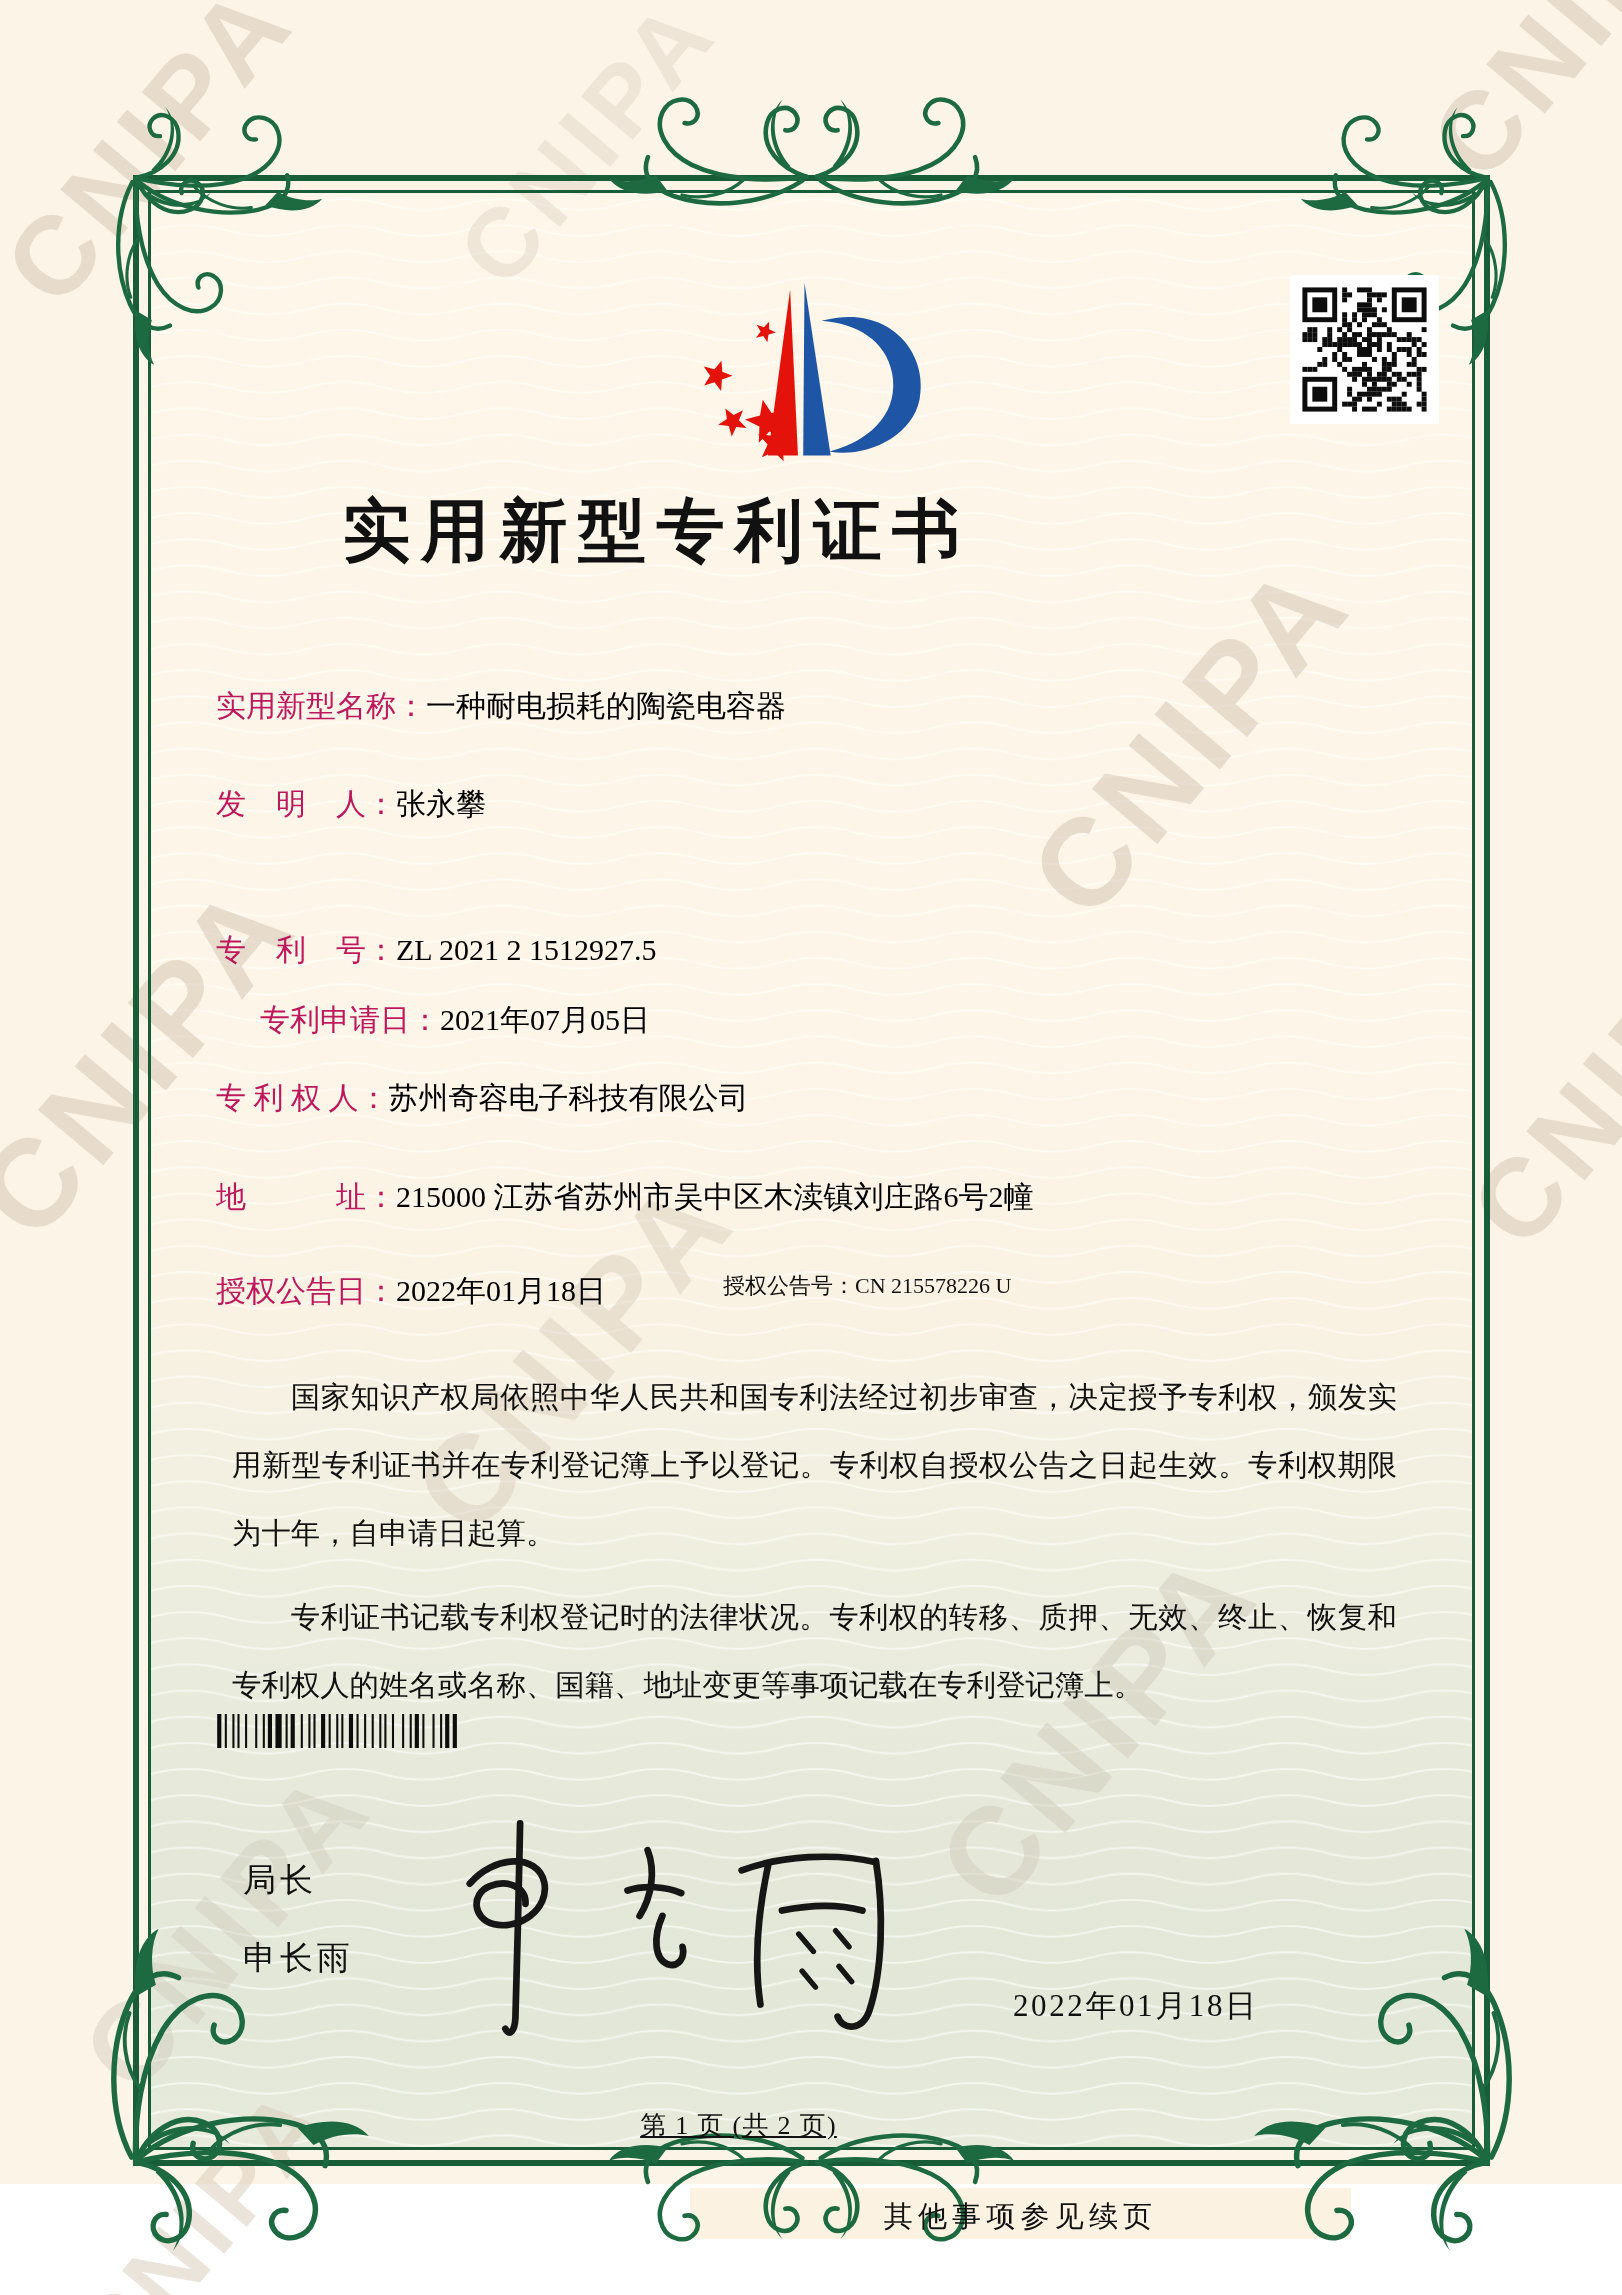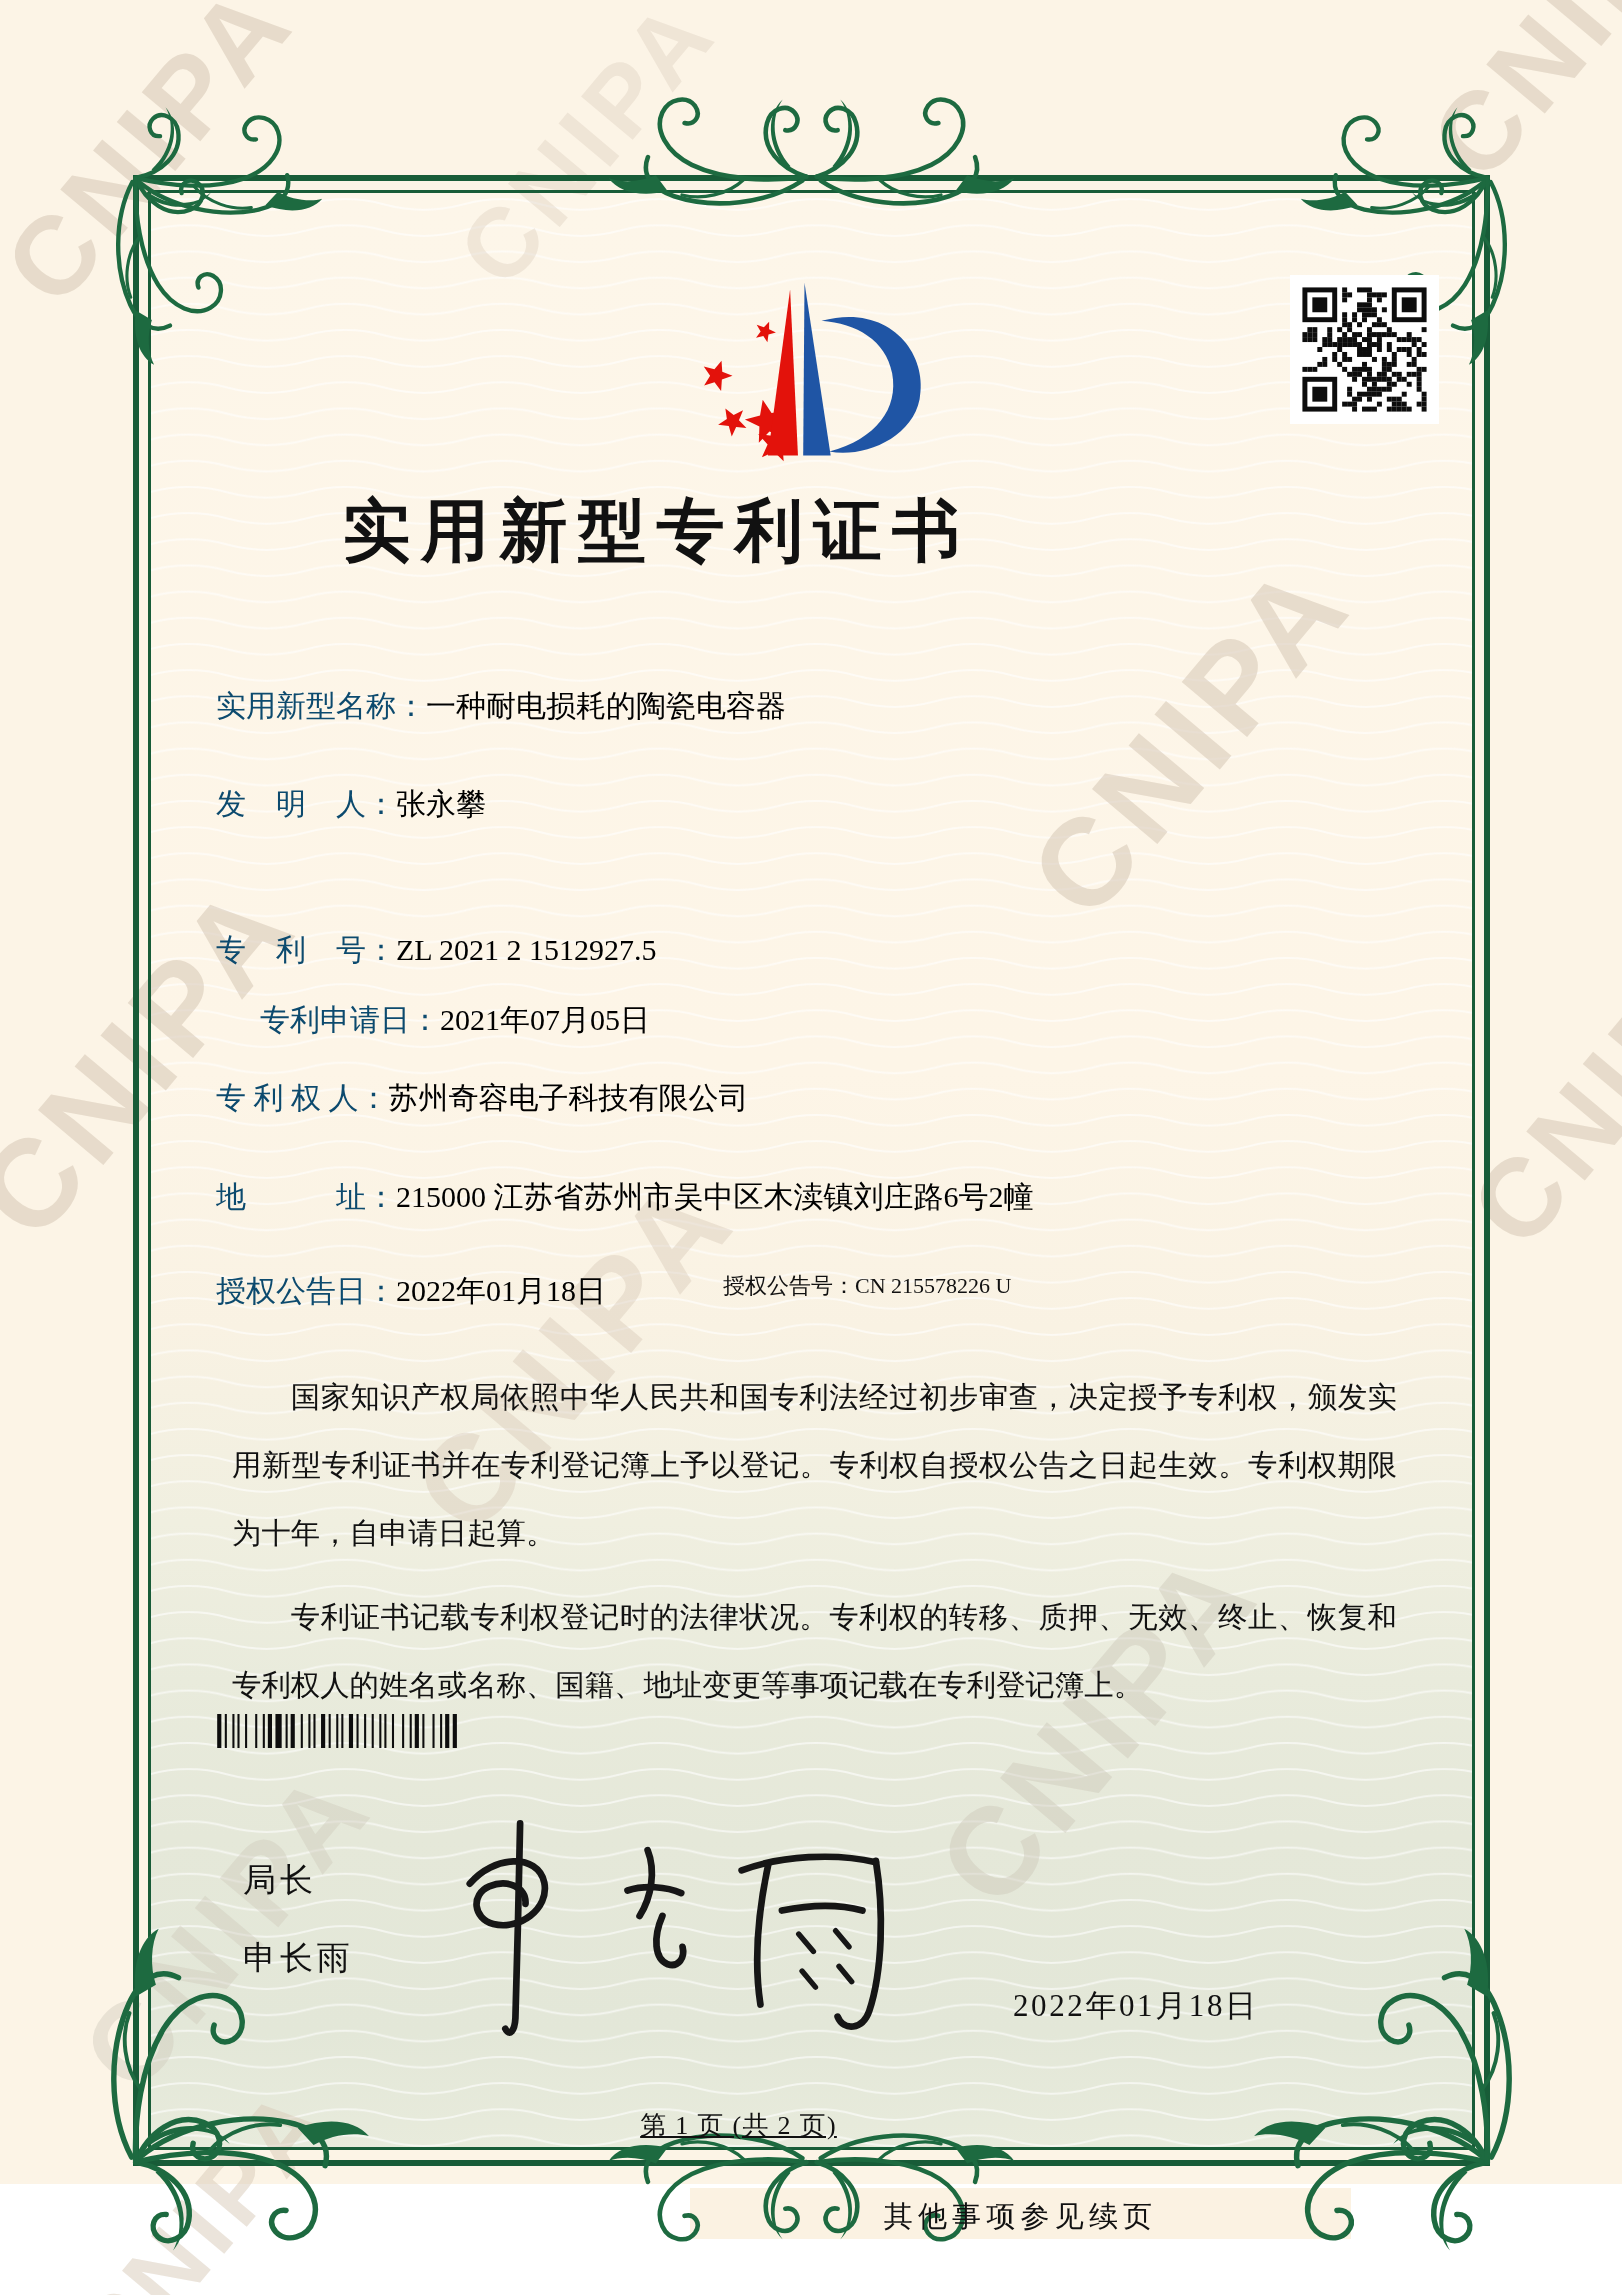--- a/index.html
+++ b/index.html
@@ -23,21 +23,21 @@
       border:6.5px solid #185c38;box-sizing:border-box;}
   .frame-inner{position:absolute;left:148px;top:190px;width:1327px;height:1960px;
       border:3.3px solid #185c38;box-sizing:border-box;}
   .orn{position:absolute;left:0;top:0;pointer-events:none;}
 
   
   .txt{position:absolute;color:#111;white-space:nowrap;}
   .cert-no{left:216px;top:274px;font-size:30px;letter-spacing:3.3px;}
   .title{left:0;top:486px;width:1313px;text-align:center;font-size:68px;font-weight:900;letter-spacing:10.5px;}
   .row{left:216px;font-size:30px;}
-  .row .lab{color:#0c4a6e;}
+  .row .lab{color:#be185d;}
   .row .val{color:#000000;}
   .r1{top:686px;} .r2{top:784px;} .r3{top:930px;} .r4{top:1000px;margin-left:44px;} .r5{top:1078px;} .r6{top:1177px;}
   .r7a{top:1271px;} .r7b{left:723px;top:1271px;font-size:22px;}
   .paras{position:absolute;left:216px;top:1347px;width:1197px;font-size:29.4px;line-height:68px;
       color:#111;text-align:justify;}
   .paras p{margin:16px;text-indent:2em;}
   .officer-title{left:243px;top:1858px;font-size:33px;letter-spacing:3.9px;}
   .officer-name{left:243px;top:1936px;font-size:33px;letter-spacing:3.9px;}
   .grant-date-bottom{left:1013px;top:1985px;font-size:31px;letter-spacing:2.6px;}
   .page-info{left:588px;top:2108px;width:301px;text-align:center;font-size:26px;letter-spacing:1.3px;text-decoration:underline;}

